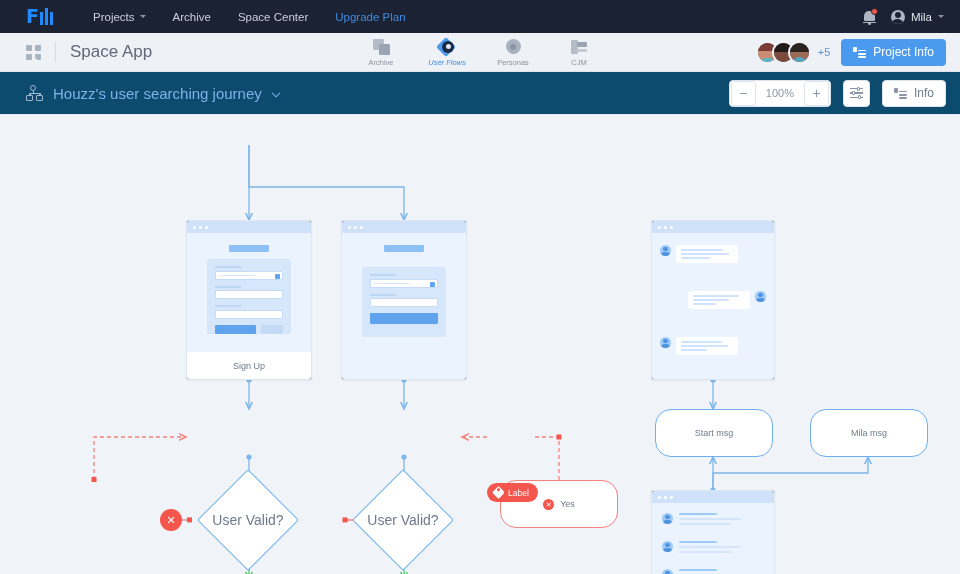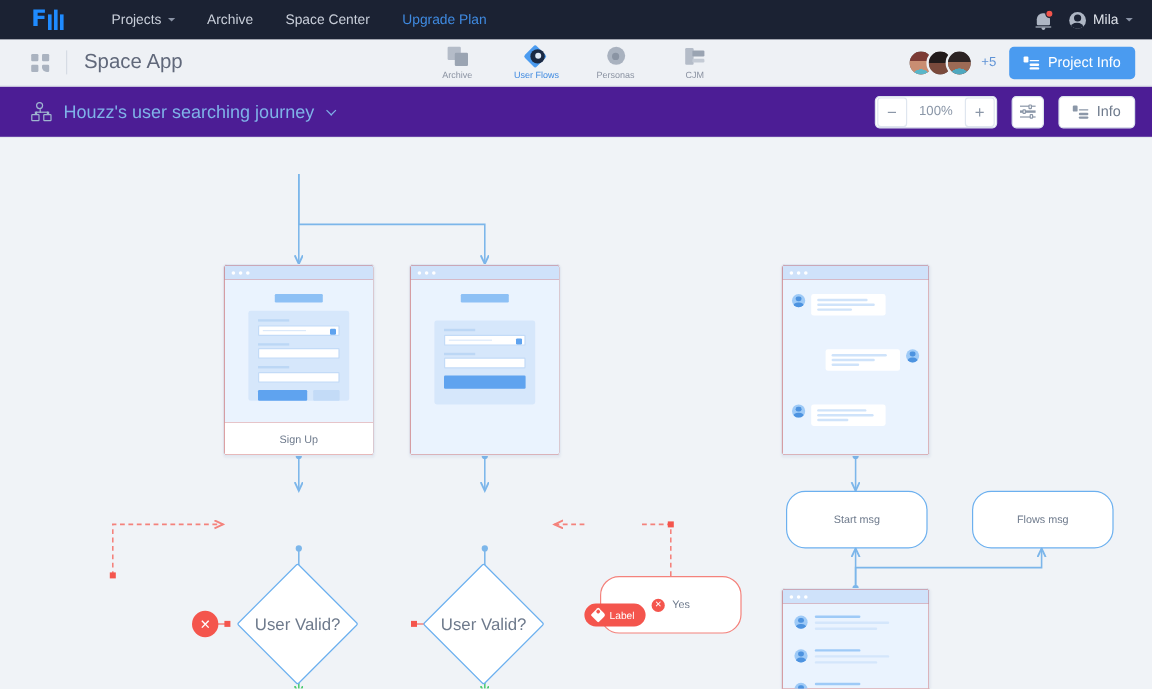--- a/index.html
+++ b/index.html
@@ -80,21 +80,21 @@
   .grid-ico i.l { border-radius: 1px 1px 1px 4px; }
   .vsep { width: 1px; height: 20px; background: #d6dce4; margin: 0 14px; }
   .app-title { font-size: 17px; color: #60687a; font-weight: normal; }
 
   .tools {
     position: absolute; left: 50%; transform: translateX(-50%);
     display: flex; gap: 22px; align-items: flex-end;
   }
   .tool { display: flex; flex-direction: column; align-items: center; gap: 2px; cursor: pointer; width: 44px; }
   .tool .lbl { font-size: 7.5px; color: #8b93a2; }
-  .tool.active .lbl { color: #3f8ae0; }
+  .tool.active .lbl { color: #3f8ae0; font-style: italic; }
   .tool .ic { height: 18px; display: flex; align-items: center; justify-content: center; }
 
   .sitemap-ic { position: relative; width: 17px; height: 16px; }
   .sitemap-ic .s1 { position: absolute; left: 0; top: 0; width: 11px; height: 11px; background: #b4bcc8; border-radius: 1px; }
   .sitemap-ic .s2 { position: absolute; left: 6px; top: 5px; width: 11px; height: 11px; background: #9aa4b2; border-radius: 1px; }
   .userflow-ic { width: 18px; height: 16px; position: relative; }
   .userflow-ic .dia {
     position: absolute; left: 1px; top: 1px; width: 14px; height: 14px;
     background: #4a9bf0; transform: rotate(45deg); border-radius: 2px;
   }
@@ -137,21 +137,21 @@
   .doc-ico { width: 13px; height: 11px; position: relative; }
   .doc-ico i { position: absolute; left: 5px; height: 1.6px; background: #fff; border-radius: 1px; }
   .doc-ico i:nth-child(1) { top: 0; width: 8px; }
   .doc-ico i:nth-child(2) { top: 3.4px; width: 8px; }
   .doc-ico i:nth-child(3) { top: 6.8px; width: 8px; }
   .doc-ico i:nth-child(4) { top: 9.6px; width: 8px; }
   .doc-ico b { position: absolute; left: 0; top: 0; width: 3.6px; height: 5px; background: #fff; border-radius: 1px; }
 
   
   .toolbar {
-    height: 43px; background: #4c1d95; display: flex; align-items: center;
+    height: 43px; background: #0c4a6e; display: flex; align-items: center;
     padding: 0 14px 0 26px; border-bottom: 1px solid #e3e8ef;
   }
   .flow-ico { width: 18px; height: 17px; position: relative; margin-right: 9px; }
   .flow-ico .nd { position: absolute; border: 1.4px solid #9fb6d0; border-radius: 1px; }
   .flow-ico .n1 { left: 4px; top: 0; width: 6px; height: 6px; border-radius: 50%; }
   .flow-ico .n2 { left: 0; top: 10px; width: 7px; height: 6px; }
   .flow-ico .n3 { left: 10px; top: 10px; width: 7px; height: 6px; }
   .flow-ico .ln { position: absolute; background: #9fb6d0; }
   .flow-ico .l1 { left: 6.6px; top: 6px; width: 1.4px; height: 3px; }
   .flow-ico .l2 { left: 3.5px; top: 8.4px; width: 10.5px; height: 1.4px; }
@@ -190,21 +190,21 @@
   }
   .doc-ico.dark i { background: #8b97a8; }
   .doc-ico.dark b { background: #8b97a8; }
 
   
   .canvas { position: relative; width: 960px; height: 459px; background: #f0f3f7; overflow: hidden; }
   .canvas svg.edges { position: absolute; left: 0; top: 0; width: 960px; height: 459px; }
 
   
   .card {
-    position: absolute; background: #b91c1c; border: 1px solid #dfe7f1;
+    position: absolute; background: #0f172a; border: 1px solid #dfe7f1;
     border-radius: 3px; box-shadow: 0 1px 2px rgba(80,110,150,.07);
     display: flex; flex-direction: column; overflow: hidden;
   }
   .card-bar {
     height: 12px; background: #cfe2fa; display: flex; align-items: center; gap: 3px; padding-left: 6px;
   }
   .card-bar i { width: 3px; height: 3px; border-radius: 50%; background: #fff; display: block; }
   .card-body { flex: 1; background: #eaf3fe; position: relative; }
   .card-cap {
     height: 27px; background: #fff; display: flex; align-items: center;
@@ -607,21 +607,21 @@
           </span>
       </div>
 
     </div>
   </div>
 
   <div class="node" style="left:655px; top:294px; width:118px; height:48px;">
     <span>Start msg</span>
   </div>
   <div class="node" style="left:810px; top:294px; width:118px; height:48px;">
-    <span>Flows msg</span>
+    <span>Mila msg</span>
   </div>
 
 
   <div class="node red" style="left:500px; top:365px; width:118px; height:48px;">
     <span class="inner-badge">
       <span class="dot-badge red">✕</span>
       <span>Yes</span>
     </span>
   </div>
 
@@ -629,17 +629,17 @@
     <div class="shape"></div>
     <div class="dlabel">User Valid?</div>
   </div>
   <div class="diamond" style="left:367px; top:369px; width:72px; height:72px;">
     <div class="shape"></div>
     <div class="dlabel">User Valid?</div>
   </div>
 
   <div class="badge-circle red" style="left:160px; top:394px;">✕</div>
 
-  <div class="label-pill" style="left:487px; top:388px;text-align:right;">
+  <div class="label-pill" style="left:487px; top:368px;text-align:right;">
     <span class="tag-ico"></span>
     <span>Label</span>
   </div>
 </div>
 
 </body></html>

